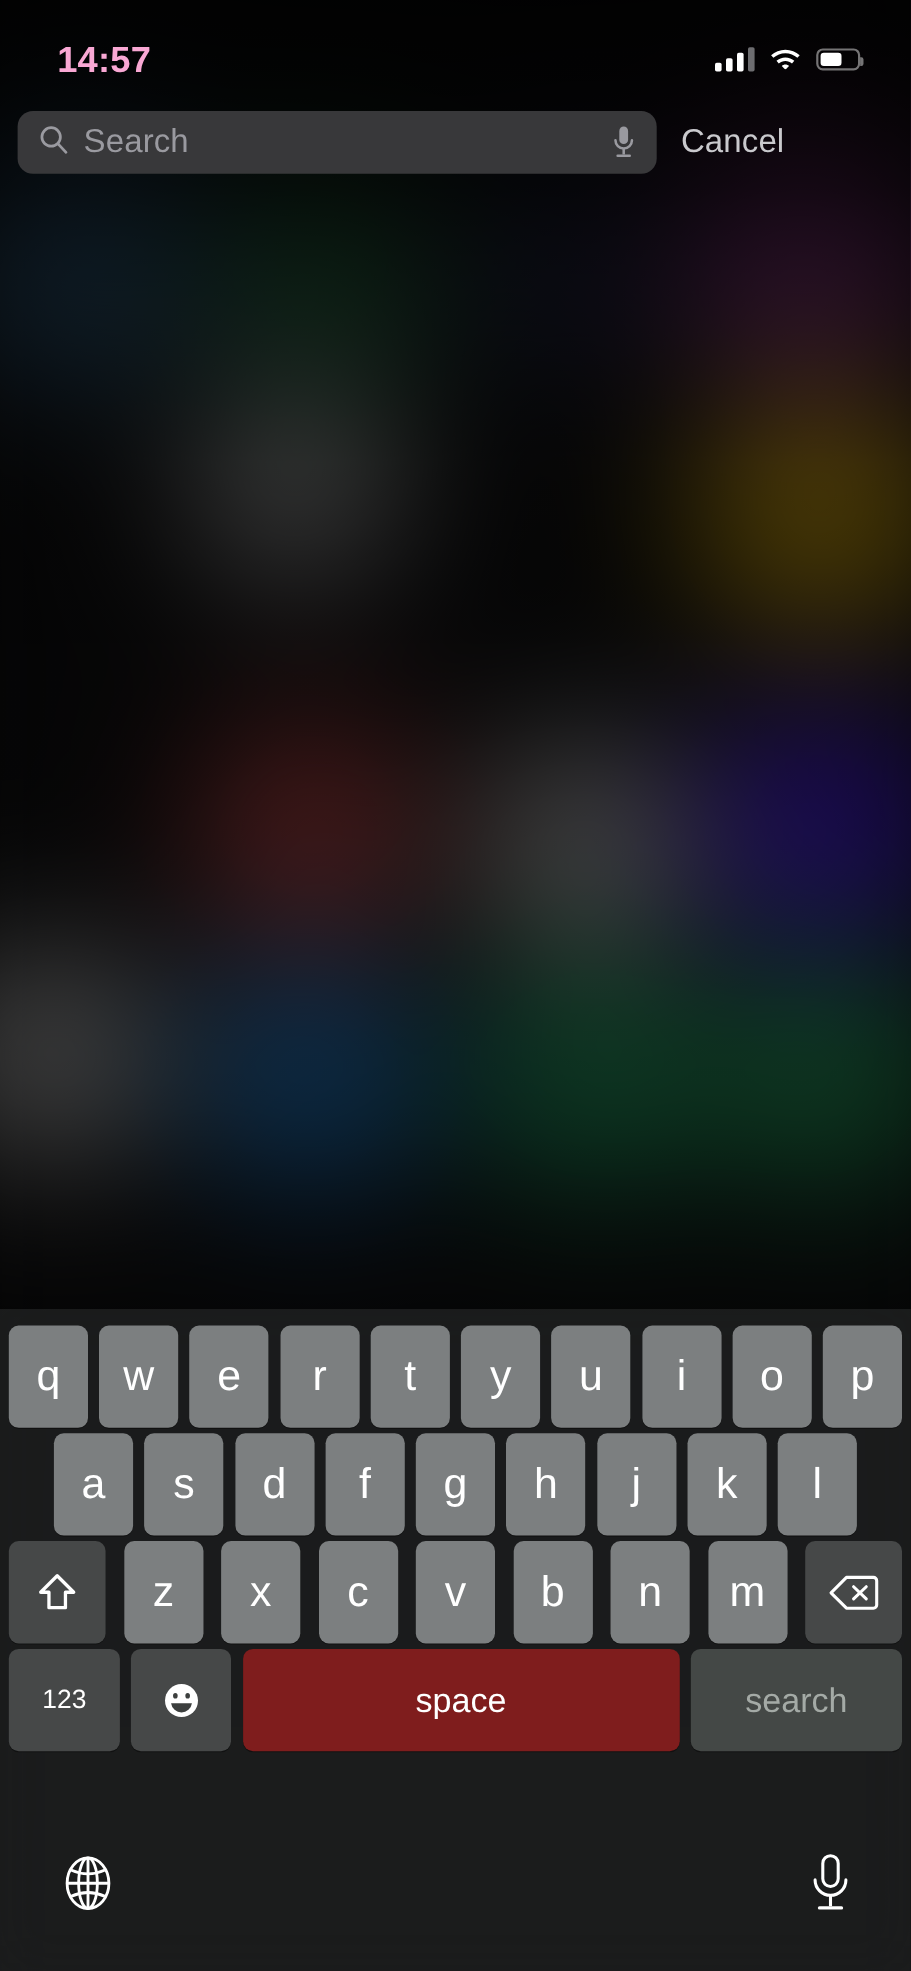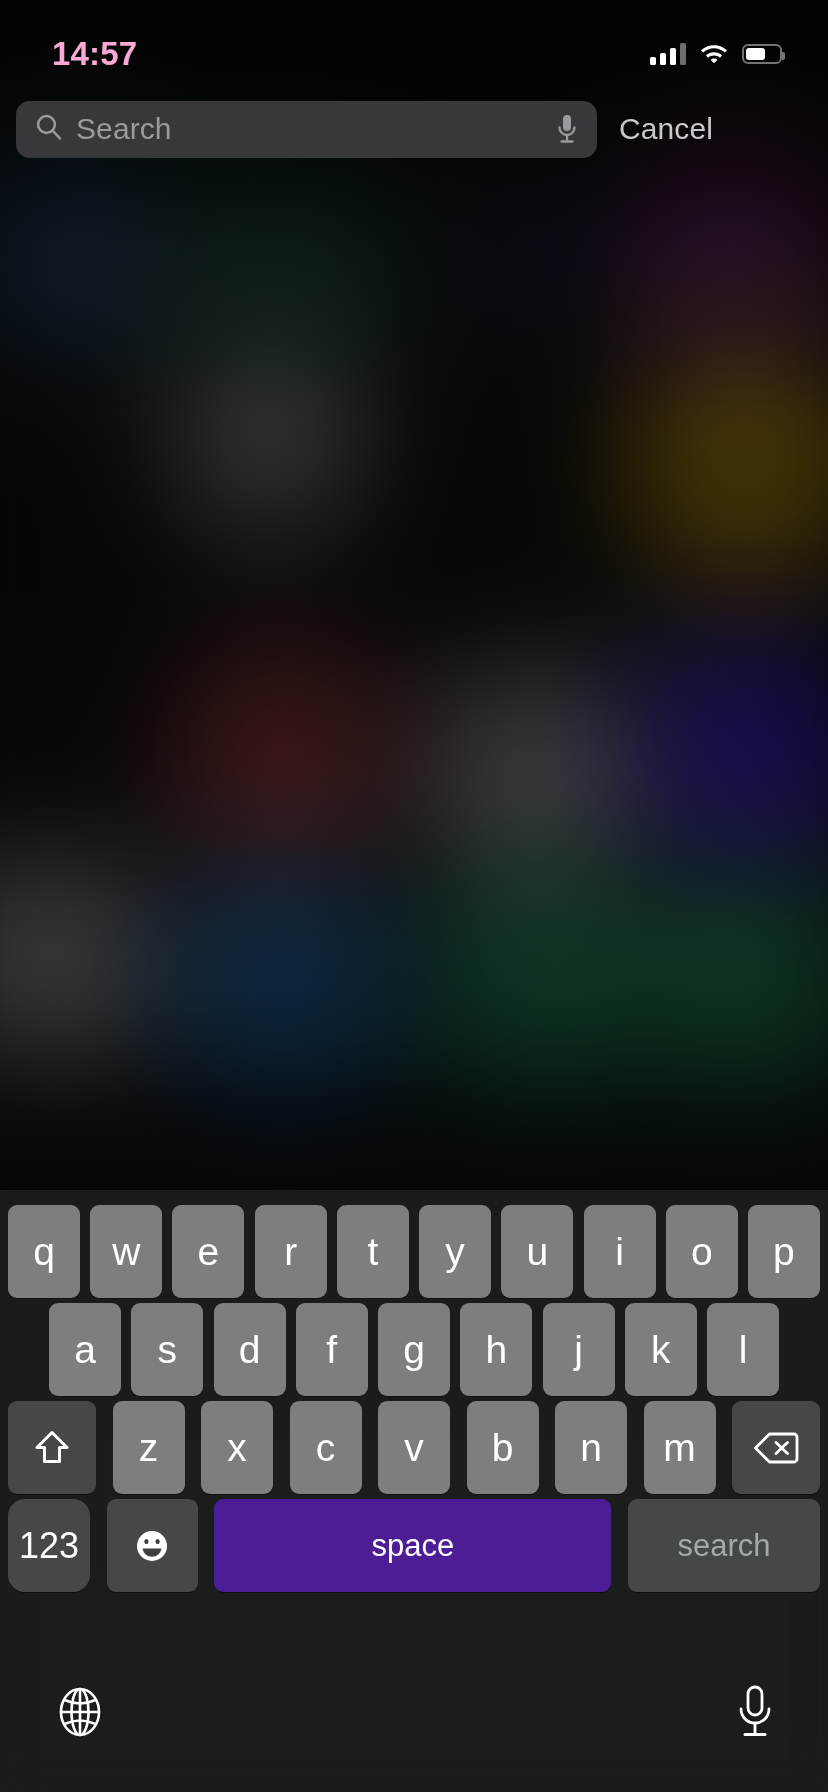--- a/index.html
+++ b/index.html
@@ -109,23 +109,23 @@
     box-shadow:0 1px 0 rgba(0,0,0,0.35);
     line-height:1;
   }
   #row1 .key, #row2 .key, #row3 .letter { width:72px; }
   #row2 .key { width:72px; }
   .key.dark {
     background:rgba(74,76,76,0.92);
   }
   #key-shift   { width:88px; }
   #key-delete  { width:88px; }
-  #key-123     { width:82px; font-size:36px;border-radius:17px; }
+  #key-123     { width:101px; font-size:24px; }
   #key-emoji   { width:91px; }
-  #key-space   { width:397px; background:#4c1d95; font-size:31px; }
+  #key-space   { width:397px; background:#7f1d1d; font-size:31px; }
   #key-search  { width:192px; background:rgba(74,78,76,0.88); color:#a4aaa6; font-size:31px; }
 
   
   #kb-bottom {
     position:absolute; left:0; bottom:0; width:828px; height:142px;
   }
   #globe-button { position:absolute; left:52px; top:34px; }
   #dictation-button { position:absolute; right:52px; top:32px; }
 </style>
 </head>

